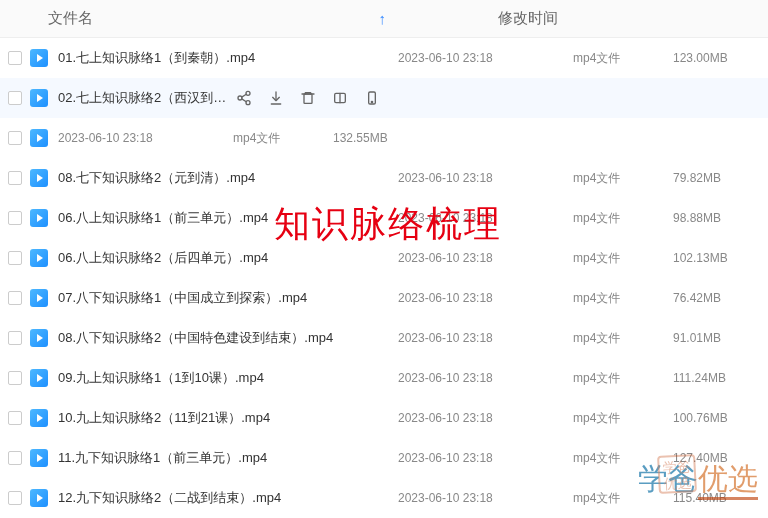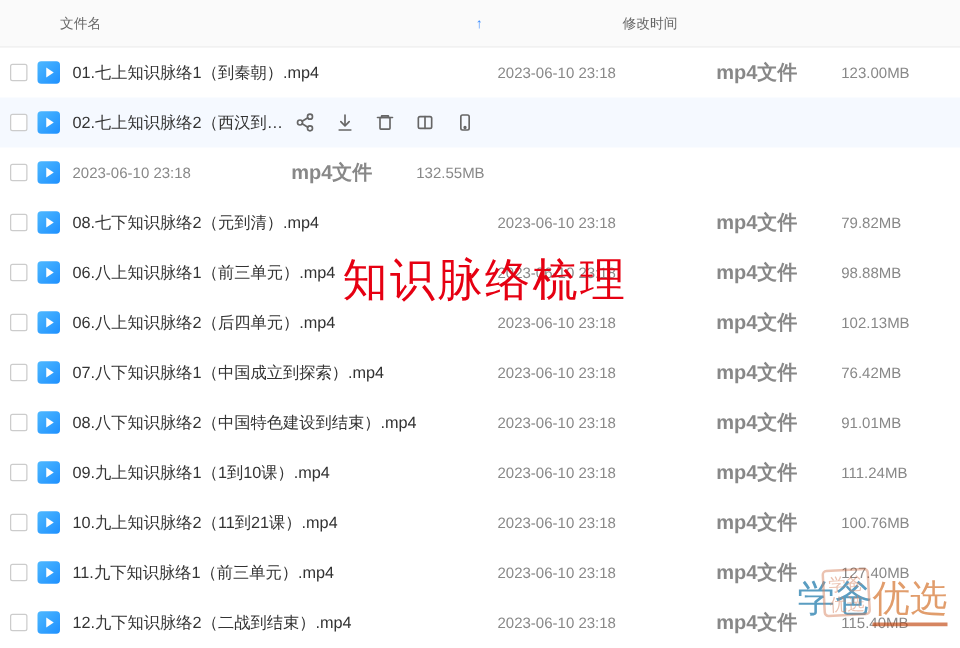--- a/index.html
+++ b/index.html
@@ -1,35 +1,35 @@
 <!DOCTYPE html>
 <html><head>
 <meta charset="utf-8">
 <style>
 * { margin: 0; padding: 0; box-sizing: border-box; }
 body { font-family: "Microsoft YaHei", Arial, sans-serif; font-size: 13px; color: #333; background: #fff; width: 768px; position: relative; }
 .table { width: 100%; }
-.header-row { display: flex; align-items: center; height: 38px; border-bottom: 1px solid #eee; background: #fafafa; color: #666; font-size: 11px; gap: 45px; }
+.header-row { display: flex; align-items: center; height: 38px; border-bottom: 1px solid #eee; background: #fafafa; color: #666; font-size: 15px; gap: 45px; }
 .col-name { flex: 0 0 398px; padding-left: 48px; display: flex; align-items: center; }
 .col-date { flex: 0 0 175px; }
 .col-type { flex: 0 0 100px; }
 .col-size { flex: 1; }
 .sep { width: 1px; height: 18px; background: #ddd; margin-right: 10px; }
 .sort-arrow { color: #3b8cff; margin-left: auto; margin-right: 12px; }
 .row { display: flex; align-items: center; height: 40px; font-size: 13px; color: #333; }
 .row.hovered { background: #f5f9ff; }
 .checkbox { flex: 0 0 30px; display: flex; justify-content: center; align-items: center; }
 .cb { width: 14px; height: 14px; border: 1px solid #ccc; border-radius: 2px; background: #fff; }
 .icon-cell { flex: 0 0 28px; display: flex; align-items: center; }
 .play-icon { width: 18px; height: 18px; background: linear-gradient(135deg, #4db8ff, #1e90ff); border-radius: 3px; display: flex; align-items: center; justify-content: center; }
 .play-icon::after { content: ""; width: 0; height: 0; border-left: 6px solid #fff; border-top: 4px solid transparent; border-bottom: 4px solid transparent; margin-left: 1px; }
 .name-cell { flex: 0 0 340px; display: flex; align-items: center; overflow: hidden; }
 .name-text { white-space: nowrap; overflow: hidden; text-overflow: ellipsis; }
 .date-cell { flex: 0 0 175px; color: #888; font-size: 12px; }
-.type-cell { flex: 0 0 100px; color: #888; font-size: 16px; font-weight: bold; }
+.type-cell { flex: 0 0 100px; color: #888; font-size: 12px; }
 .size-cell { flex: 1; color: #888; font-size: 12px; }
 .actions { display: flex; gap: 16px; align-items: center; margin-left: auto; margin-right: 18px; color: #666; }
 .act { width: 16px; height: 16px; cursor: pointer; display: flex; align-items: center; justify-content: center; }
 .overlay-text { position: absolute; left: 274px; top: 200px; font-size: 36px; color: #e60012; font-weight: 500; letter-spacing: 2px; pointer-events: none; }
 .watermark { position: absolute; right: 10px; bottom: 18px; pointer-events: none; opacity: 0.65; }
 .wm-text { font-size: 30px; color: #0369a1; font-family: "KaiTi", serif; }
 .wm-accent { color: #d2691e; border-bottom: 3px solid #c1440e; padding-bottom: 2px; }
 .wm-seal { display: inline-block; width: 38px; height: 38px; border: 2px solid #c1440e; border-radius: 4px; color: #c1440e; font-size: 14px; text-align: center; line-height: 16px; padding: 2px; position: absolute; right: 62px; top: -4px; opacity: 0.5; transform: rotate(-3deg); }
 </style>
 </head>

